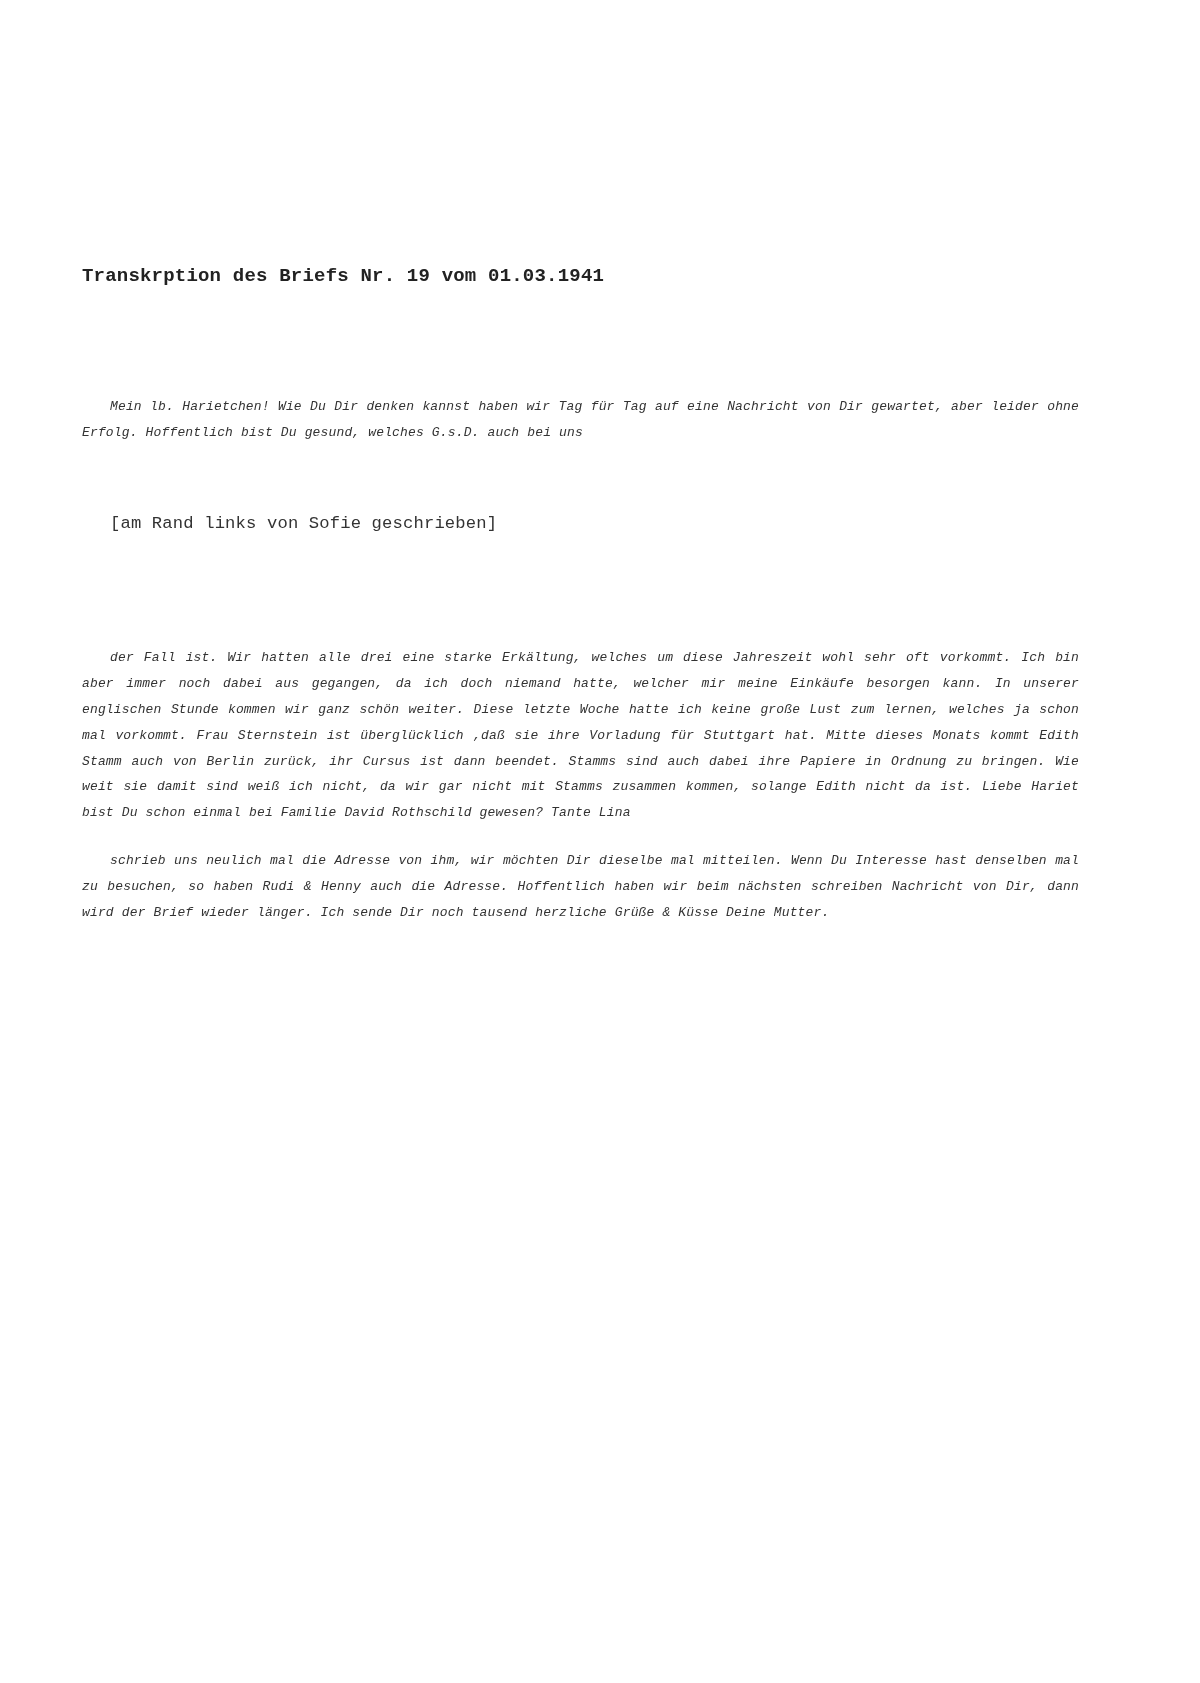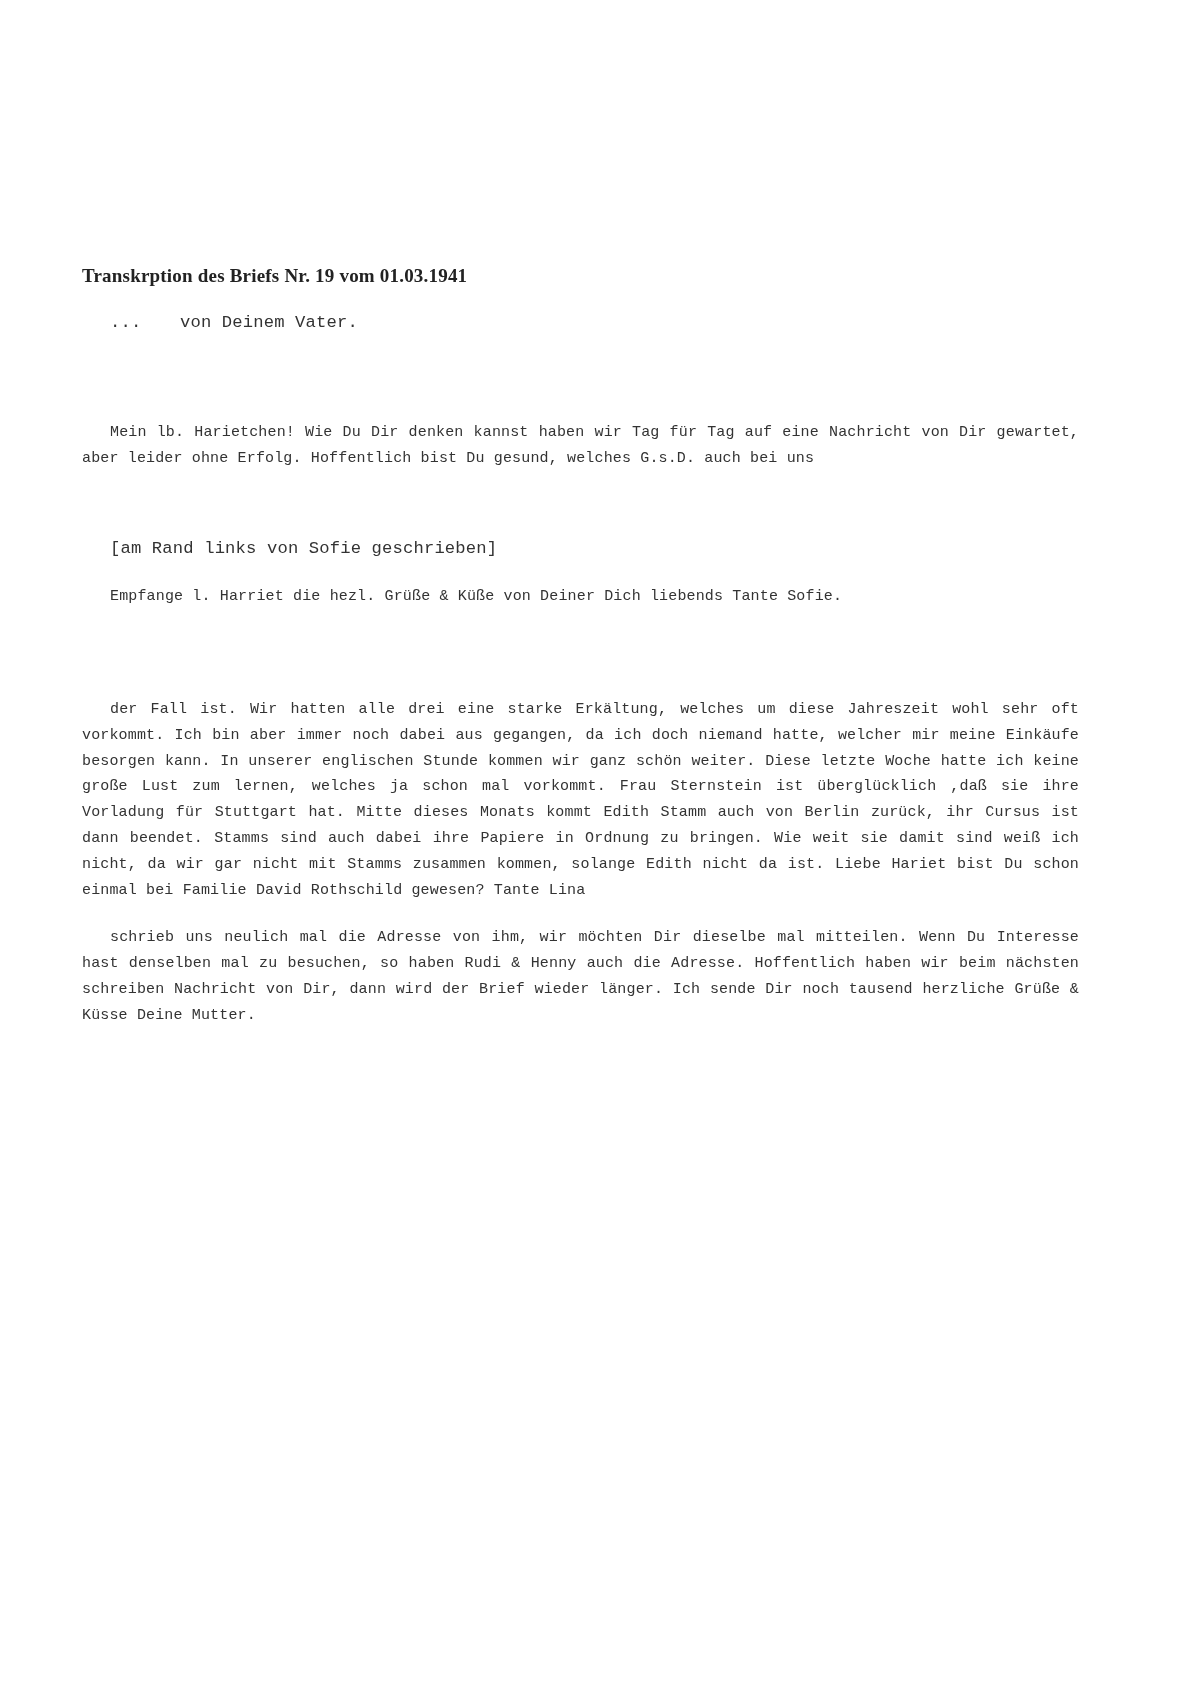--- a/index.html
+++ b/index.html
@@ -15,73 +15,70 @@
       font-family: "Liberation Mono", "DejaVu Sans Mono", monospace;
       color: #2a2a2a;
     }
     .page {
       position: absolute;
       left: 82px;
       top: 263px;
       width: 997px;
     }
     .title {
-      font-family: Liberation Serif, serif;
+      font-family: Liberation Mono, monospace;
       font-weight: bold;
       font-size: 19px;
       line-height: 26px;
       margin: 0;
       letter-spacing: 0.2px;
       color: #222;
     }
     .line {
       font-size: 17.2px;
       line-height: 25.8px;
       margin: 0;
       color: #333;
       letter-spacing: 0.15px;
     }
     .indent { padding-left: 28px; }
     .para {
-      font-size: 15px;
+      font-size: 13px;
       line-height: 25.8px;
       margin: 0;
       color: #333;
       text-align: justify;
       text-indent: 28px;
       letter-spacing: 0.15px;
+      font-style: italic;
     }
     .ellipsis { display: inline-block; width: 70px; }
   </style>
 </head>
 <body>
 
 <div class="page">
 
   <h1 class="title">Transkrption des Briefs Nr. 19 vom 01.03.1941</h1>
 
   <div style="height:21px"></div>
 
-  <p class="line indent">
-    <span class="ellipsis">...</span><span>von Deinem Vater.</span>
-  </p>
 
   <div style="height:62px"></div>
 
   <section>
     <div style="height:22px"></div>
     <p class="para">Mein lb. Harietchen! Wie Du Dir denken kannst haben wir Tag für Tag auf eine Nachricht von Dir gewartet, aber leider ohne Erfolg. Hoffentlich bist Du gesund, welches G.s.D. auch bei uns</p>
   </section>
 
   <div style="height:65px"></div>
 
   <section>
     <p class="line indent">[am Rand links von Sofie geschrieben]</p>
     <div style="height:22px"></div>
-    <p class="para">Empfange l. Harriet die hezl. Grüße &amp; Küße von Deiner Dich liebends Tante Sofie.</p>
   </section>
 
   <div style="height:65px"></div>
 
   <section>
     <div style="height:22px"></div>
     <p class="para">der Fall ist. Wir hatten alle drei eine starke Erkältung, welches um diese Jahreszeit wohl sehr oft vorkommt. Ich bin aber immer noch dabei aus gegangen, da ich doch niemand hatte, welcher mir meine Einkäufe besorgen kann. In unserer englischen Stunde kommen wir ganz schön weiter. Diese letzte Woche hatte ich keine große Lust zum lernen, welches ja schon mal vorkommt. Frau Sternstein ist überglücklich ,daß sie ihre Vorladung für Stuttgart hat. Mitte dieses Monats kommt Edith Stamm auch von Berlin zurück, ihr Cursus ist dann beendet. Stamms sind auch dabei ihre Papiere in Ordnung zu bringen. Wie weit sie damit sind weiß ich nicht, da wir gar nicht mit Stamms zusammen kommen, solange Edith nicht da ist. Liebe Hariet bist Du schon einmal bei Familie David Rothschild gewesen? Tante Lina</p>
     <div style="height:22px"></div>
     <p class="para">schrieb uns neulich mal die Adresse von ihm, wir möchten Dir dieselbe mal mitteilen. Wenn Du Interesse hast denselben mal zu besuchen, so haben Rudi &amp; Henny auch die Adresse. Hoffentlich haben wir beim nächsten schreiben Nachricht von Dir, dann wird der Brief wieder länger. Ich sende Dir noch tausend herzliche Grüße &amp; Küsse Deine Mutter.</p>
   </section>

